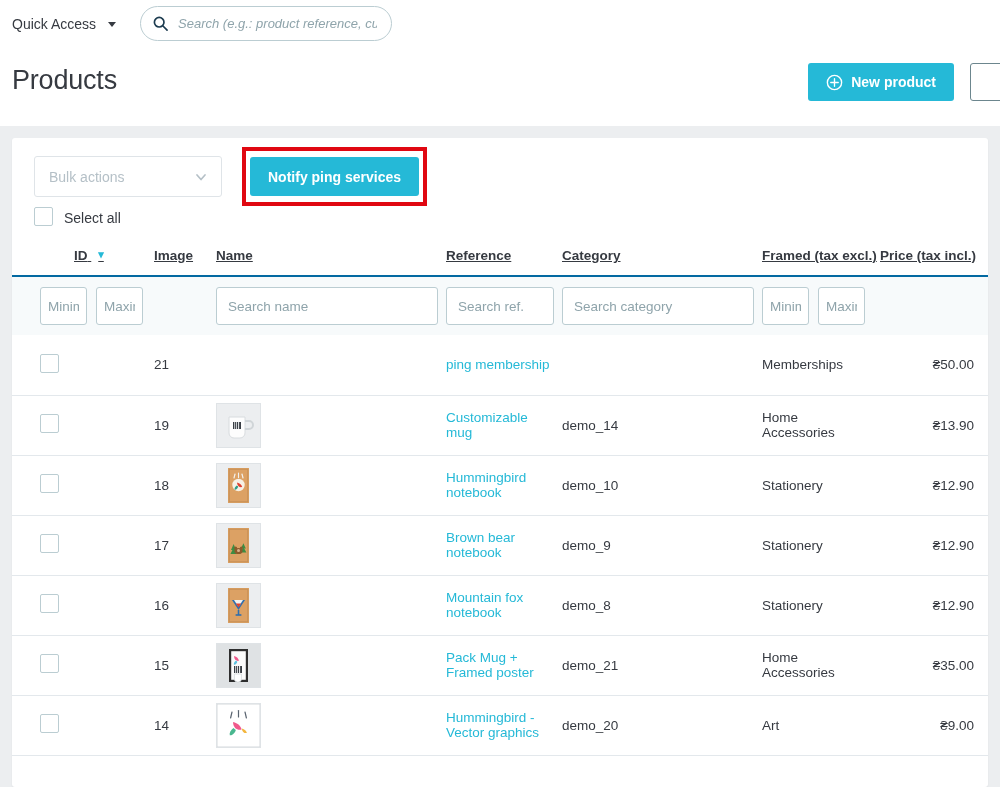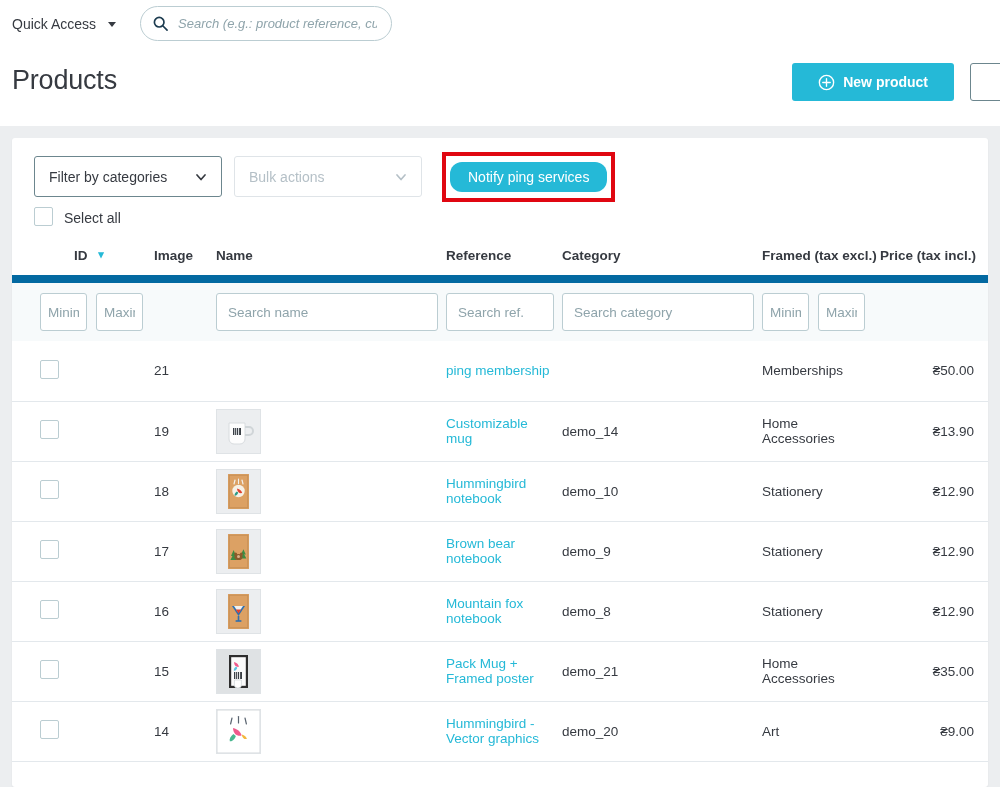--- a/index.html
+++ b/index.html
@@ -92,21 +92,21 @@
     display:flex;
     align-items:center;
     gap:16px;
   }
   .btn-primary {
     background:#25b9d7;
     color:#fff;
     border:0;
     border-radius:3px;
     height:38px;
-    padding:0 26px;
+    padding:0 18px;
     font-size:14px;
     font-weight:bold;
     font-family:"Liberation Sans", sans-serif;
     display:inline-flex;
     align-items:center;
     gap:8px;
     cursor:pointer;
     white-space:nowrap;
   }
   .btn-outline {
@@ -160,25 +160,25 @@
   }
   .chev {
     width:12px;height:12px;
     margin-left:14px;
     flex:0 0 auto;
   }
   .btn-ping {
     background:#25b9d7;
     color:#fff;
     border:0;
-    border-radius:12px;
-    height:30px;
+    border-radius:3px;
+    height:39px;
     padding:0 18px;
     font-size:14px;
-    font-weight:normal;
+    font-weight:bold;
     font-family:"Liberation Sans", sans-serif;
     cursor:pointer;
     white-space:nowrap;
   }
   .highlight-box {
     position:absolute;
     left:-8px; top:-10px; right:-8px; bottom:-10px;
     border:4px solid #e00711;
     pointer-events:none;
   }
@@ -209,22 +209,23 @@
     width:100%;
     border-collapse:collapse;
     table-layout:fixed;
   }
   table.grid th {
     text-align:left;
     font-size:13.5px;
     font-weight:bold;
     color:#363a41;
     padding:10px 4px 12px 4px;
-    border-bottom:8px solid #0369a1;
+    border-bottom:2px solid #0369a1;
     white-space:nowrap;
+    text-decoration:underline;
   }
   .th-id { width:138px; padding-left:62px !important; }
   .th-img { width:62px; }
   .th-name { width:230px; }
   .th-ref { width:116px; }
   .th-cat { width:200px; }
   .th-pe  { width:118px; }
   .th-pi  { width:116px; }
   .sort-chev { color:#25b9d7; margin-left:7px; font-size:11px; vertical-align:2px; }
 
@@ -311,26 +312,20 @@
       <span>New product</span>
     </button>
     <button class="btn-outline"></button>
   </div>
 </div>
 
 <div class="content">
   <div class="card">
 
     <div class="card-toolbar">
-      <div class="dropdown-btn">
-        <span>Filter by categories</span>
-        <svg class="chev" viewBox="0 0 12 12">
-          <polyline points="2,4 6,8.5 10,4" fill="none" stroke="#363a41" stroke-width="1.7" stroke-linecap="round" stroke-linejoin="round"></polyline>
-        </svg>
-      </div>
 
       <div class="dropdown-btn disabled">
         <span>Bulk actions</span>
         <svg class="chev" viewBox="0 0 12 12">
           <polyline points="2,4 6,8.5 10,4" fill="none" stroke="#b5c0c7" stroke-width="1.7" stroke-linecap="round" stroke-linejoin="round"></polyline>
         </svg>
       </div>
 
       <div class="ping-wrap">
         <button class="btn-ping">Notify ping services</button>

